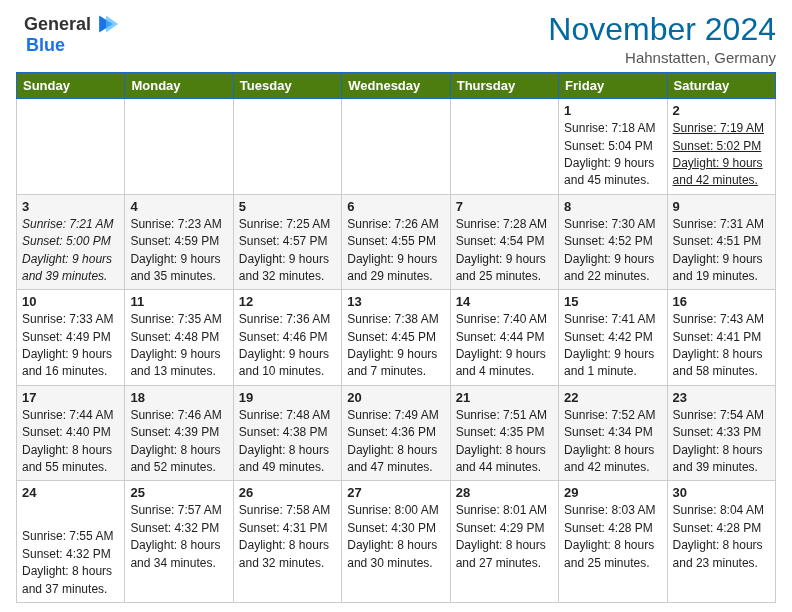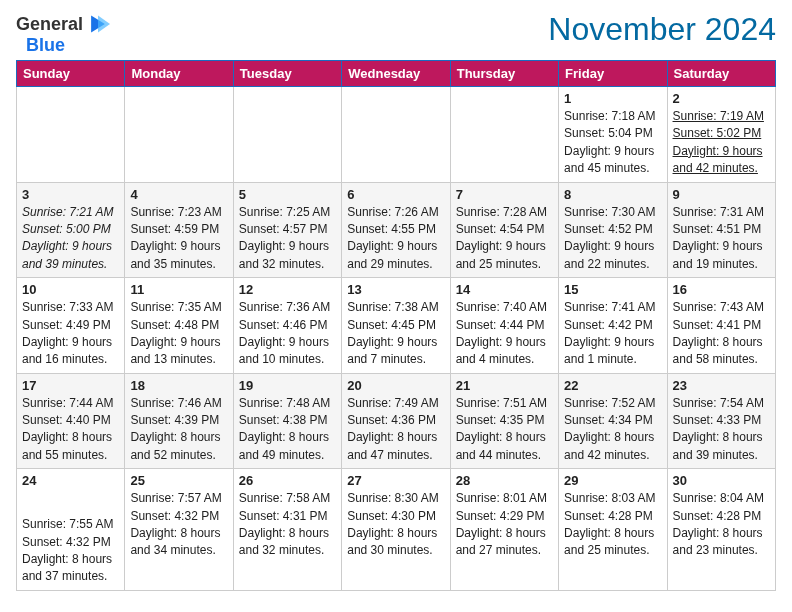--- a/index.html
+++ b/index.html
@@ -58,21 +58,21 @@
       font-size: 15px;
       color: #555;
       margin-top: 2px;
     }
     .calendar {
       width: 100%;
       border-collapse: collapse;
       table-layout: fixed;
     }
     .calendar th {
-      background: #be185d;
+      background: #4d7c0f;
       color: #fff;
       text-align: left;
       padding: 5px 6px;
       font-size: 13px;
       font-weight: bold;
       border: 1px solid #1a6bbf;
     }
     .calendar td {
       vertical-align: top;
       border: 1px solid #ccc;
@@ -100,33 +100,34 @@
       background: #fff !important;
     }
   </style>
 </head>
 <body>
 
 <div class="page">
   <div class="header">
     <div class="logo">
       <div style="display:flex;flex-direction:column;line-height:1.1;">
-        <div style="display:flex;align-items:center;">
+        <div style="display:flex;align-items:center;margin-left:8px;">
           <span class="logo-text-general">General</span>
 
           <svg class="logo-icon" viewBox="0 0 28 28" xmlns="http://www.w3.org/2000/svg">
             <polygon points="6,4 22,14 6,24" fill="#1a73e8"></polygon>
             <polygon points="14,4 28,14 14,24" fill="#4db8ff" opacity="0.7"></polygon>
           </svg>
         </div>
         <span class="logo-text-blue">Blue</span>
       </div>
     </div>
     <div class="title-area">
       <div class="title-month">November 2024</div>
+      <div class="title-location">Hahnstatten, Germany</div>
     </div>
   </div>
 
   <table class="calendar">
     <thead>
       <tr>
         <th>Sunday</th>
         <th>Monday</th>
         <th>Tuesday</th>
         <th>Wednesday</th>
@@ -327,21 +328,21 @@
           </td>
           <td>
             <span class="day-num">26</span>
             <div class="day-info" style="white-space: pre-line;">Sunrise: 7:58 AM
 Sunset: 4:31 PM
 Daylight: 8 hours
 and 32 minutes.</div>
           </td>
           <td>
             <span class="day-num">27</span>
-            <div class="day-info" style="white-space: pre-line;">Sunrise: 8:30 AM
+            <div class="day-info" style="white-space: pre-line;">Sunrise: 8:00 AM
 Sunset: 4:30 PM
 Daylight: 8 hours
 and 30 minutes.</div>
           </td>
           <td>
             <span class="day-num">28</span>
             <div class="day-info" style="white-space: pre-line;">Sunrise: 8:01 AM
 Sunset: 4:29 PM
 Daylight: 8 hours
 and 27 minutes.</div>

